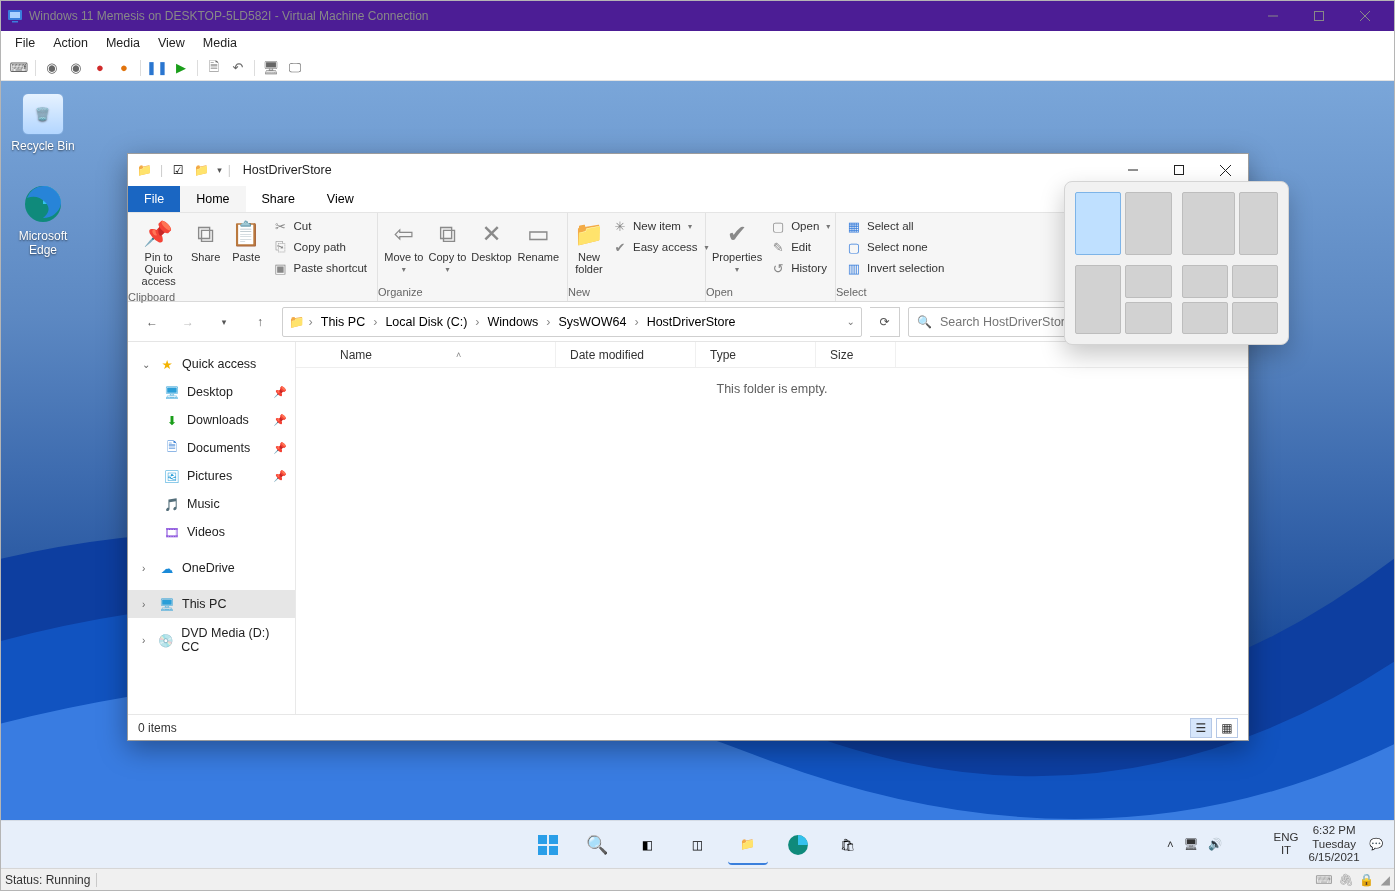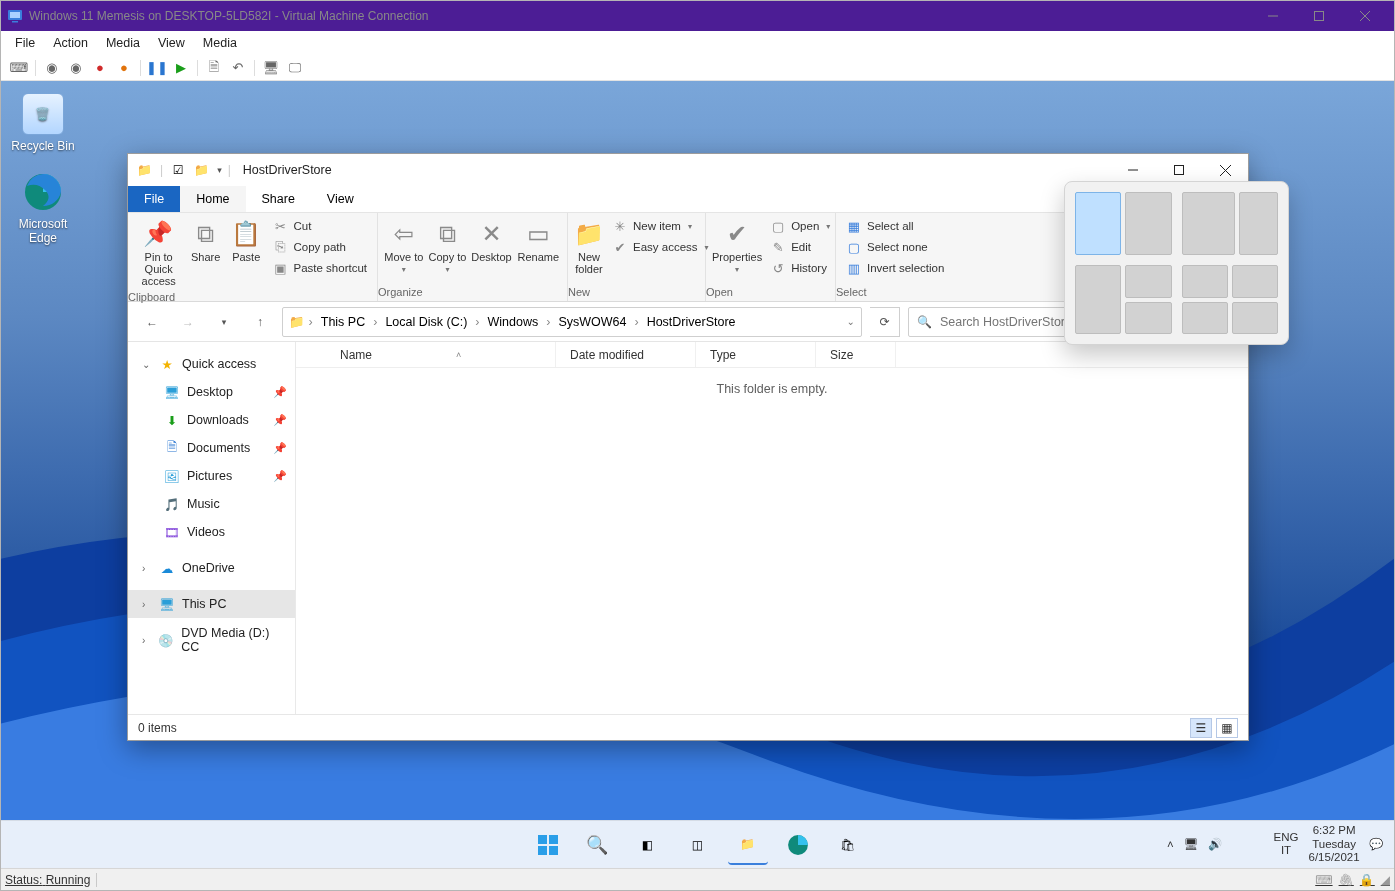--- a/index.html
+++ b/index.html
@@ -14,21 +14,21 @@
   .vm-wbtn { width: 46px; height: 30px; display: flex; align-items: center; justify-content: center; color: #888; }
   .vm-menubar { height: 24px; display: flex; align-items: center; gap: 18px; padding: 0 14px; background: #fff; color: #222; font-size: 12.5px; }
   .vm-toolbar { height: 26px; display: flex; align-items: center; gap: 4px; padding: 0 8px; border-bottom: 1px solid #e3e3e3; }
   .vm-toolbar .sep { width: 1px; height: 16px; background: #ddd; margin: 0 2px; }
   .vm-tbtn { width: 20px; height: 20px; display: flex; align-items: center; justify-content: center; font-size: 13px; color: #666; border-radius: 2px; }
   .vm-tbtn.red { color: #d02a2a; }
   .vm-tbtn.orange { color: #e1730b; }
   .vm-tbtn.green { color: #1a9e1a; }
   .vm-tbtn.blue { color: #2a76d0; }
   .vm-desktop { flex: 1; position: relative; overflow: hidden; background: linear-gradient(180deg,#7aa6d9 0%, #5c88c2 30%, #1f4f9c 70%, #0a2f6c 100%); }
-  .vm-statusbar { height: 22px; display: flex; align-items: center; padding: 0 4px; background: #f0f0f0; border-top: 1px solid #d6d6d6; font-size: 12px; color: #333; text-decoration: underline; }
+  .vm-statusbar { height: 22px; display: flex; align-items: center; padding: 0 4px; background: #f0f0f0; border-top: 1px solid #d6d6d6; font-size: 12px; color: #333; }
   .vm-statusbar .sep { width: 1px; height: 14px; background: #c9c9c9; margin: 0 6px; }
   .vm-status-right { margin-left: auto; display: flex; gap: 6px; color: #999; }
 
   
   .wallpaper-curve { position:absolute; left:0; bottom:0; width:100%; height:55%; }
   .desk-icon { position: absolute; width: 76px; text-align: center; color: #fff; font-size: 12px; text-shadow: 0 1px 2px rgba(0,0,0,.6); }
   .desk-icon .img { width: 42px; height: 42px; margin: 0 auto 4px; border-radius: 6px; display:flex; align-items:center; justify-content:center; }
 
   
   .taskbar { position: absolute; left: 0; right: 0; bottom: 0; height: 48px; background: rgba(246,248,252,.92); backdrop-filter: blur(4px); display: flex; align-items: center; border-top: 1px solid rgba(0,0,0,.08);}
@@ -162,21 +162,21 @@
     <svg class="wallpaper-curve" viewBox="0 0 1370 420" preserveAspectRatio="none">
       <path d="M0,420 L0,120 Q350,40 700,200 Q1050,360 1370,120 L1370,420 Z" fill="#0d3ea0"></path>
       <path d="M0,420 L0,200 Q380,100 720,260 Q1060,420 1370,220 L1370,420 Z" fill="#1357c5" opacity=".85"></path>
       <path d="M0,420 L0,280 Q400,180 740,310 Q1080,440 1370,300 L1370,420 Z" fill="#4a8ef0" opacity=".7"></path>
     </svg>
 
     <div class="desk-icon" style="left:4px; top:12px;">
       <div class="img" style="background:linear-gradient(#e6f2ff,#b3d6ff);border:1px solid #7aa6d9;">🗑️</div>
       <div>Recycle Bin</div>
     </div>
-    <div class="desk-icon" style="left:4px; top:90px;">
+    <div class="desk-icon" style="left:4px; top:102px;">
       <div class="img">
         <svg width="40" height="40" viewBox="0 0 40 40">
             <circle cx="20" cy="20" r="18" fill="#0f8a7b"></circle>
             <path d="M20 2 A18 18 0 0 1 38 20 L20 20 Z" fill="#34c1ed"></path>
             <path d="M20 2 A18 18 0 0 0 4 14 Q14 10 22 18 Q30 26 20 34 A18 18 0 0 0 38 20 A18 18 0 0 0 20 2" fill="#2784d8"></path>
           </svg>
       </div>
       <div>Microsoft Edge</div>
     </div>
 

